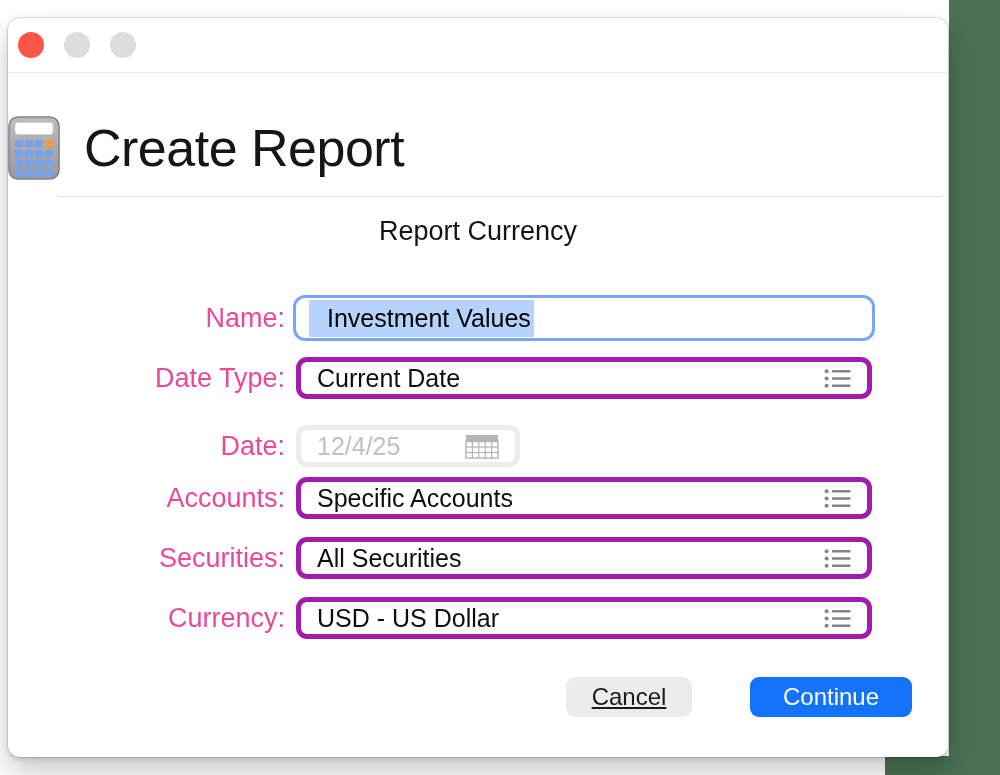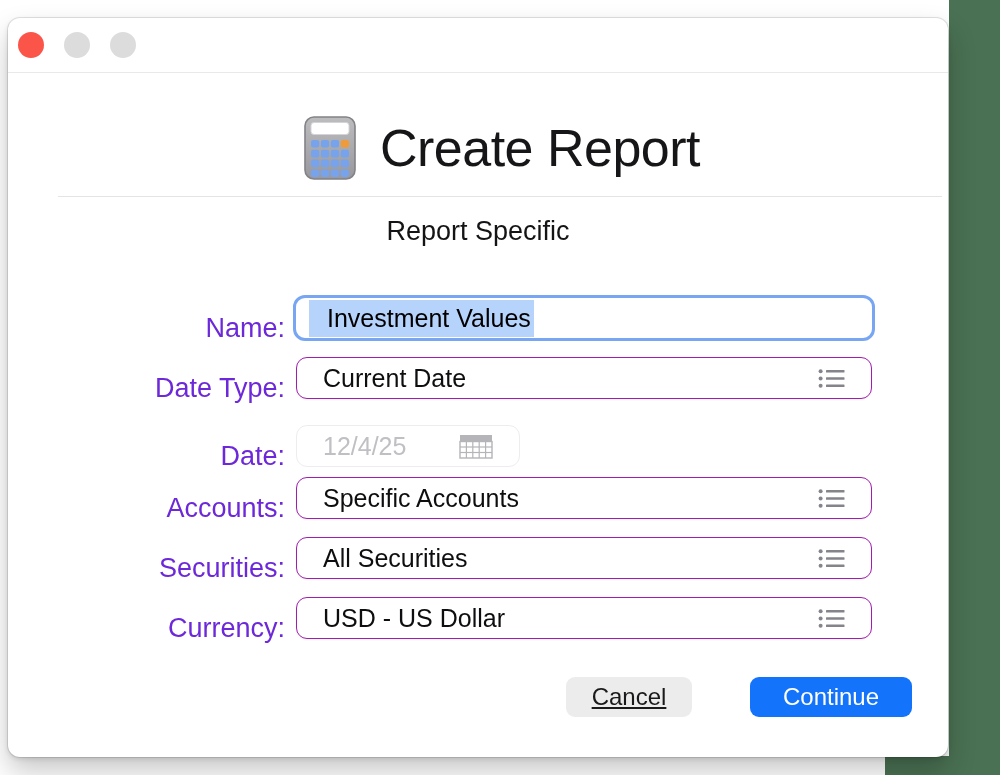--- a/index.html
+++ b/index.html
@@ -23,52 +23,52 @@
     position: absolute; top: 0; left: 0; right: 0; height: 55px;
     border-bottom: 1px solid #e9e9e9; border-radius: 12px 12px 0 0;
   }
   .light { position: absolute; top: 14px; width: 26px; height: 26px; border-radius: 50%; }
   .light-close { left: 10px;  background: #fb5449; }
   .light-min   { left: 56px;  background: #dcdcdc; }
   .light-zoom  { left: 102px; background: #dcdcdc; }
 
   .header {
     position: absolute; top: 96px; left: 0; right: 0; height: 68px;
-    display: flex; align-items: center; justify-content: center; gap: 24px; padding-left: 48px;
+    display: flex; align-items: center; justify-content: flex-start; gap: 24px;
   }
   .app-title { font-size: 52px; font-weight: 500; color: #161618; letter-spacing: -0.5px; white-space: nowrap; }
   .hdr-divider { position: absolute; top: 178px; left: 50px; width: 884px; height: 1px; background: #e4e4e4; }
   .subtitle { position: absolute; top: 198px; left: 0; right: 0; text-align: center; font-size: 27px; color: #141416; }
 
   .row { position: absolute; left: 0; width: 940px; height: 42px; }
   .row-name       { top: 277px; height: 46px; }
   .row-datetype   { top: 339px; }
   .row-date       { top: 407px; }
   .row-accounts   { top: 459px; }
   .row-securities { top: 519px; }
   .row-currency   { top: 579px; }
 
   .flabel {
     position: absolute; left: 0; top: 0; width: 277px; height: 100%;
     display: flex; align-items: center; justify-content: flex-end;
-    font-size: 27px; color: #6d28d9; white-space: nowrap; margin-top: 10px;
+    font-size: 27px; color: #ec4899; white-space: nowrap;
   }
 
   .name-ring {
     position: absolute; left: 285px; top: 0; width: 582px; height: 46px;
     border: 3px solid #79a6f3; border-radius: 12px; background: #fff;
     display: flex; align-items: center; cursor: text;
   }
   .name-text { margin-left: 13px; font-size: 25px; color: #000; white-space: nowrap; }
   .name-text .sel { background: #b6d3fb; padding: 4px 3px 5px 18px; }
 
   .popup {
     position: absolute; left: 288px; top: 0; width: 576px; height: 42px;
-    background: #fff; border: 1px solid #a21caf; border-radius: 11px;
-    display: flex; align-items: center; padding: 0 26px;
+    background: #fff; border: 5px solid #a21caf; border-radius: 11px;
+    display: flex; align-items: center; padding: 0 16px;
     box-shadow: 0 1px 2px rgba(0,0,0,.04);
     font-family: inherit; cursor: default; text-align: left;
   }
   .pop-val { flex: 1; font-size: 25px; color: #0e0e10; white-space: nowrap; }
   .icon-wrap { display: flex; align-items: center; }
   .icon-wrap svg { display: block; }
 
   .date-field { width: 224px; border-color: #ededf0; box-shadow: none; gap: 48px; }
   .date-field .pop-val { color: #bfbfc4; }
 
@@ -122,21 +122,21 @@
           <rect x="16.9" y="53.4" width="8.3" height="7.6" rx="2" fill="#76a3ec"></rect>
           <rect x="26.8" y="53.4" width="8.3" height="7.6" rx="2" fill="#76a3ec"></rect>
           <rect x="36.7" y="53.4" width="8.3" height="7.6" rx="2" fill="#76a3ec"></rect>
         </g>
       </svg>
     </span>
     <span class="app-title">Create Report</span>
   </div>
 
   <div class="hdr-divider"></div>
-  <div class="subtitle">Report Specific</div>
+  <div class="subtitle">Report Currency</div>
 
   <div class="row row-name">
     <div class="flabel">Name:</div>
     <div class="name-ring">
       <span class="name-text"><span class="sel">Investment Values</span></span>
     </div>
   </div>
 
   <div class="row row-datetype">
     <div class="flabel">Date Type:</div>

